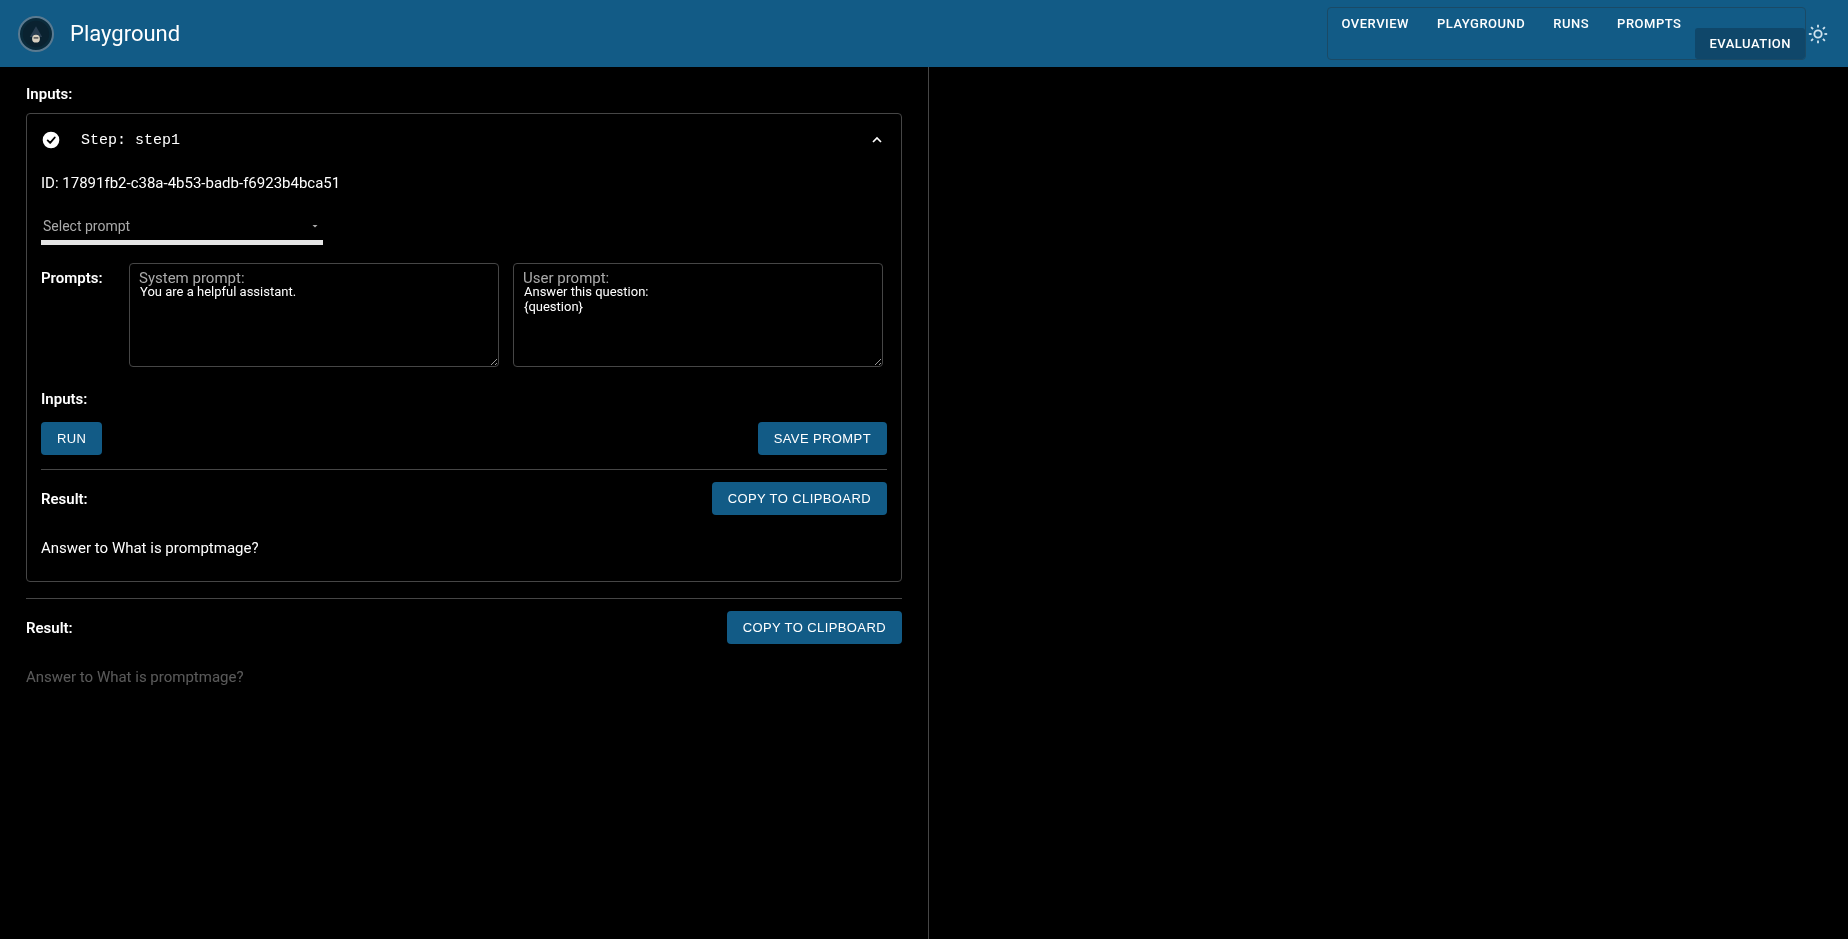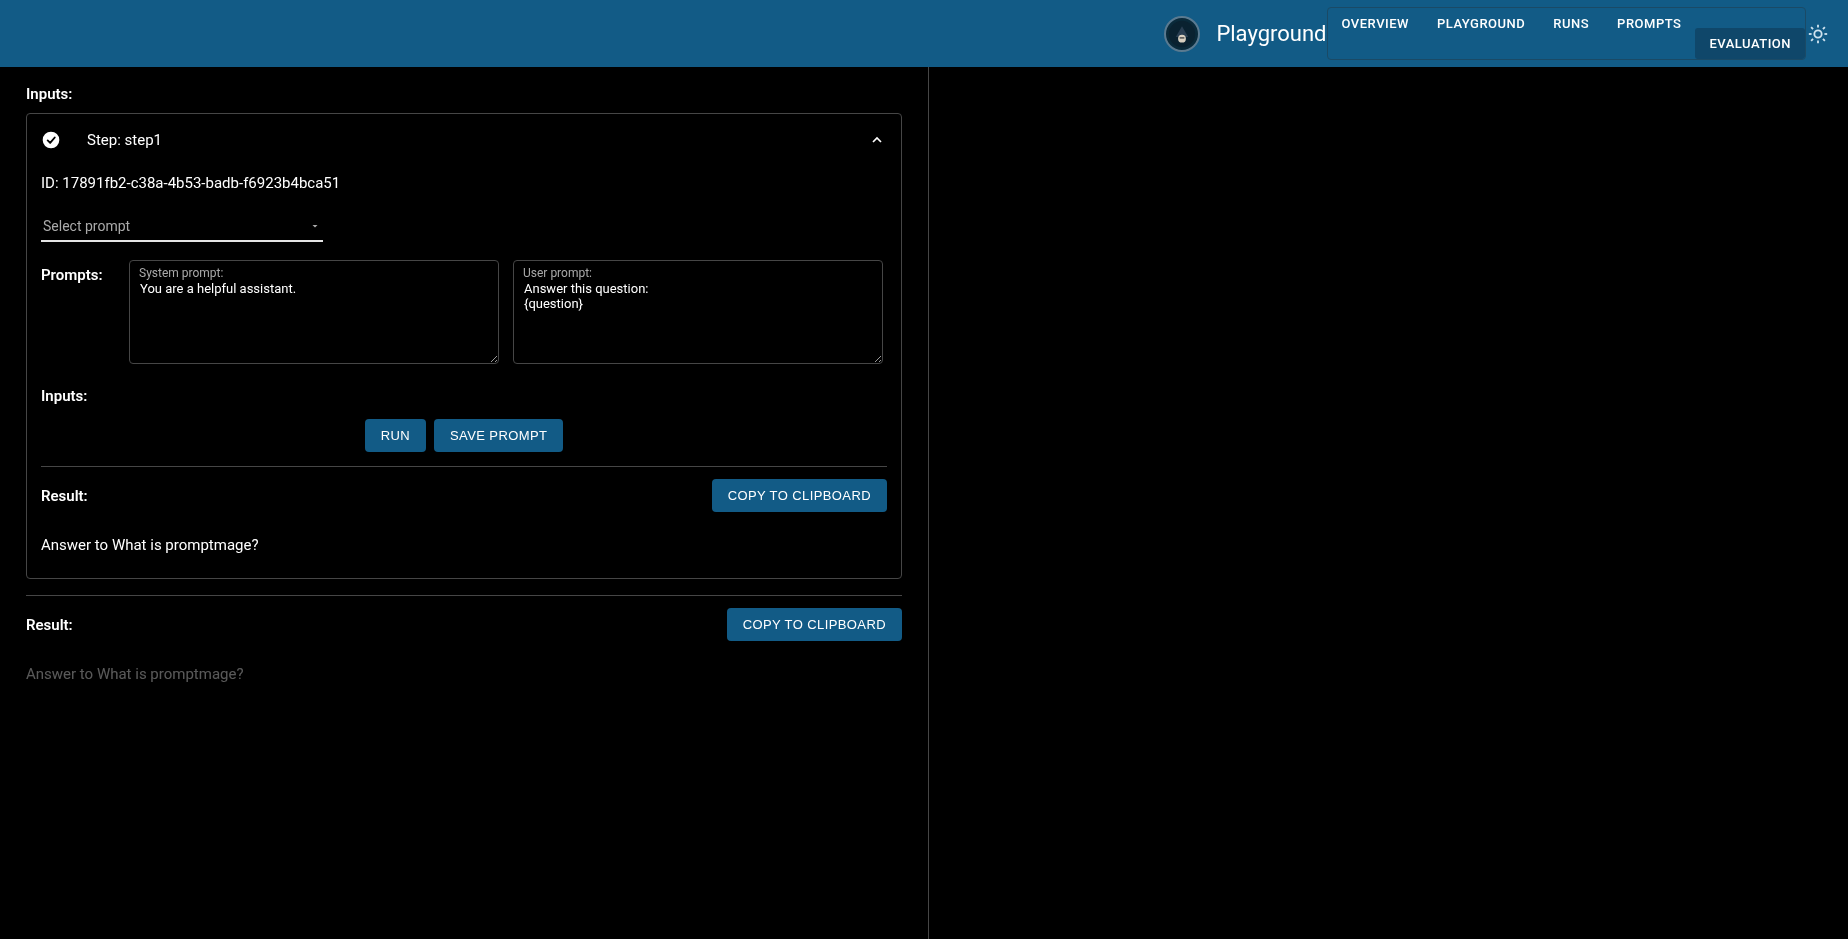--- a/index.html
+++ b/index.html
@@ -12,21 +12,21 @@
     font-size: 14px;
     overflow: hidden;
   }
   
   .header {
     height: 67px;
     background: #125b86;
     display: flex;
     align-items: center;
     padding: 16px 18px;
-    justify-content: flex-end;
+    justify-content: space-between;
   }
   .header-left {
     display: flex;
     align-items: center;
     gap: 16px;
   }
   .logo {
     width: 36px;
     height: 36px;
     border-radius: 50%;
@@ -99,23 +99,24 @@
   
   .step-card {
     border: 1px solid #464646;
     border-radius: 4px;
     padding: 14px 14px 14px 14px;
     margin-bottom: 16px;
   }
   .step-header {
     display: flex;
     align-items: center;
-    gap: 14px;
+    gap: 8px;
     cursor: pointer;
     padding: 2px 0 10px 0;
+    font-family: Liberation Mono, monospace;
   }
   .step-status-icon {
     width: 20px; height: 20px;
     display: flex; align-items: center; justify-content: center;
   }
   .step-title {
     flex: 1;
     font-size: 15px;
     padding-left: 12px;
   }
@@ -123,21 +124,21 @@
     width: 20px; height: 20px;
     display: flex; align-items: center; justify-content: center;
   }
   .step-body { padding: 8px 0 0 0; }
   .step-id {
     font-size: 15px;
     margin: 6px 0 20px 0;
   }
   .select-prompt {
     width: 282px;
-    border-bottom: 2px solid #e5e5e5;
+    border-bottom: 5px solid #e5e5e5;
     padding: 6px 2px 6px 2px;
     display: flex;
     justify-content: space-between;
     align-items: center;
     color: #aaa;
     cursor: pointer;
     margin-bottom: 18px;
     font-size: 14px;
   }
   .row {
@@ -158,41 +159,41 @@
     flex: 1;
     position: relative;
   }
   .textarea-wrap.half { max-width: 370px; }
   .textarea-wrap.input-small { max-width: 200px; flex: 0 0 200px; }
   .textarea-wrap.user { max-width: 370px; }
   .ta-label {
     position: absolute;
     top: 6px;
     left: 10px;
-    font-size: 12px;
+    font-size: 15px;
     color: #aaa;
     pointer-events: none;
   }
   textarea.field {
     width: 100%;
     height: 104px;
     background: transparent;
     border: 1px solid #464646;
     border-radius: 4px;
     color: #fff;
     padding: 20px 10px 8px 10px;
     font-family: inherit;
     font-size: 13px;
     resize: both;
     outline: none;
   }
   textarea.field.input-field { height: 146px; }
   .actions {
     display: flex;
-    justify-content: center;
+    justify-content: space-between;
     gap: 8px;
     margin: 6px 0 14px 0;
   }
   .btn {
     background: #125b86;
     color: #fff;
     border: none;
     border-radius: 4px;
     padding: 9px 16px;
     font-size: 13px;

